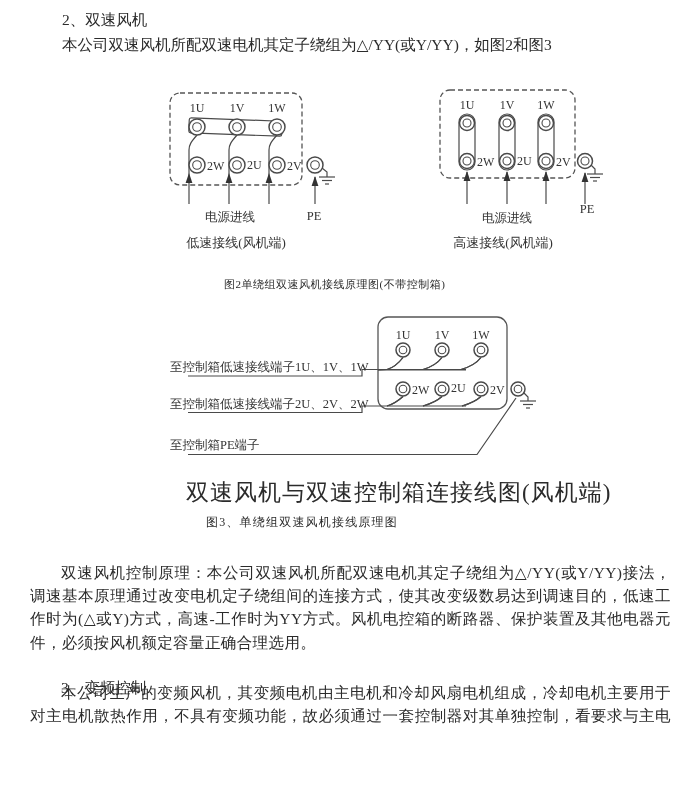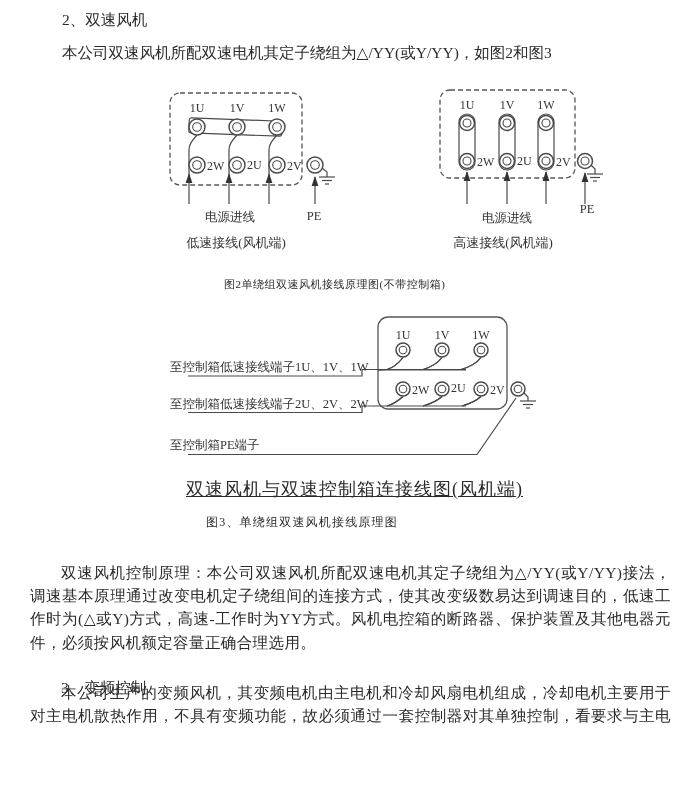--- a/index.html
+++ b/index.html
@@ -16,42 +16,42 @@
   .body-para{
     width:641px;
     font-size:15.5px;
     line-height:23.2px;
     text-align:justify;
     text-justify:inter-ideograph;
     text-indent:31px;
     letter-spacing:0.4px;
   }
   .fig2-caption{font-size:11px;letter-spacing:0.5px;white-space:nowrap;}
-  .fig3-title{font-size:18px;letter-spacing:1px;white-space:nowrap;text-decoration:underline;}
+  .fig3-title{font-size:23px;letter-spacing:1px;white-space:nowrap;}
   .fig3-caption{font-size:12px;letter-spacing:1.2px;white-space:nowrap;}
   svg{display:block;}
   svg text{
     font-family:"Liberation Serif","DejaVu Serif",serif;
     fill:#333333;
   }
   .wire{fill:none;stroke:#4a4a4a;stroke-width:1.2;}
   .boxline{fill:none;stroke:#555555;stroke-width:1.3;}
   .term-outer{fill:#ffffff;stroke:#4a4a4a;stroke-width:1.5;}
   .term-inner{fill:#ffffff;stroke:#4a4a4a;stroke-width:1.1;}
   .linkbar{fill:#ffffff;stroke:#4a4a4a;stroke-width:1.2;}
   .arrowhead{fill:#333333;stroke:none;}
   .gnd{fill:none;stroke:#4a4a4a;stroke-width:1.2;}
 </style>
 </head>
 <body>
 
 <div class="page">
 
   <div class="abs h-line" style="left:62px;top:10px;">2、双速风机</div>
-  <div class="abs h-line" style="left:62px;top:43px;">本公司双速风机所配双速电机其定子绕组为△/YY(或Y/YY)，如图2和图3</div>
+  <div class="abs h-line" style="left:62px;top:35px;">本公司双速风机所配双速电机其定子绕组为△/YY(或Y/YY)，如图2和图3</div>
 
   <svg class="abs" style="left:158px;top:85px;" width="200" height="168" viewBox="158 85 200 168">
     <rect class="boxline" x="170" y="93" width="132" height="92" rx="10" stroke-dasharray="5 3"></rect>
 
     <rect class="linkbar" x="189" y="119.5" width="93" height="15" rx="2" transform="rotate(2.2 235 127)"></rect>
 
     <g>
       <path class="wire" d="M197,135 C192,141 189,144 189,150 L189,204"></path>
       <path class="wire" d="M237,135 C232,141 229,144 229,150 L229,204"></path>
       <path class="wire" d="M277,135 C272,141 269,144 269,150 L269,204"></path>

